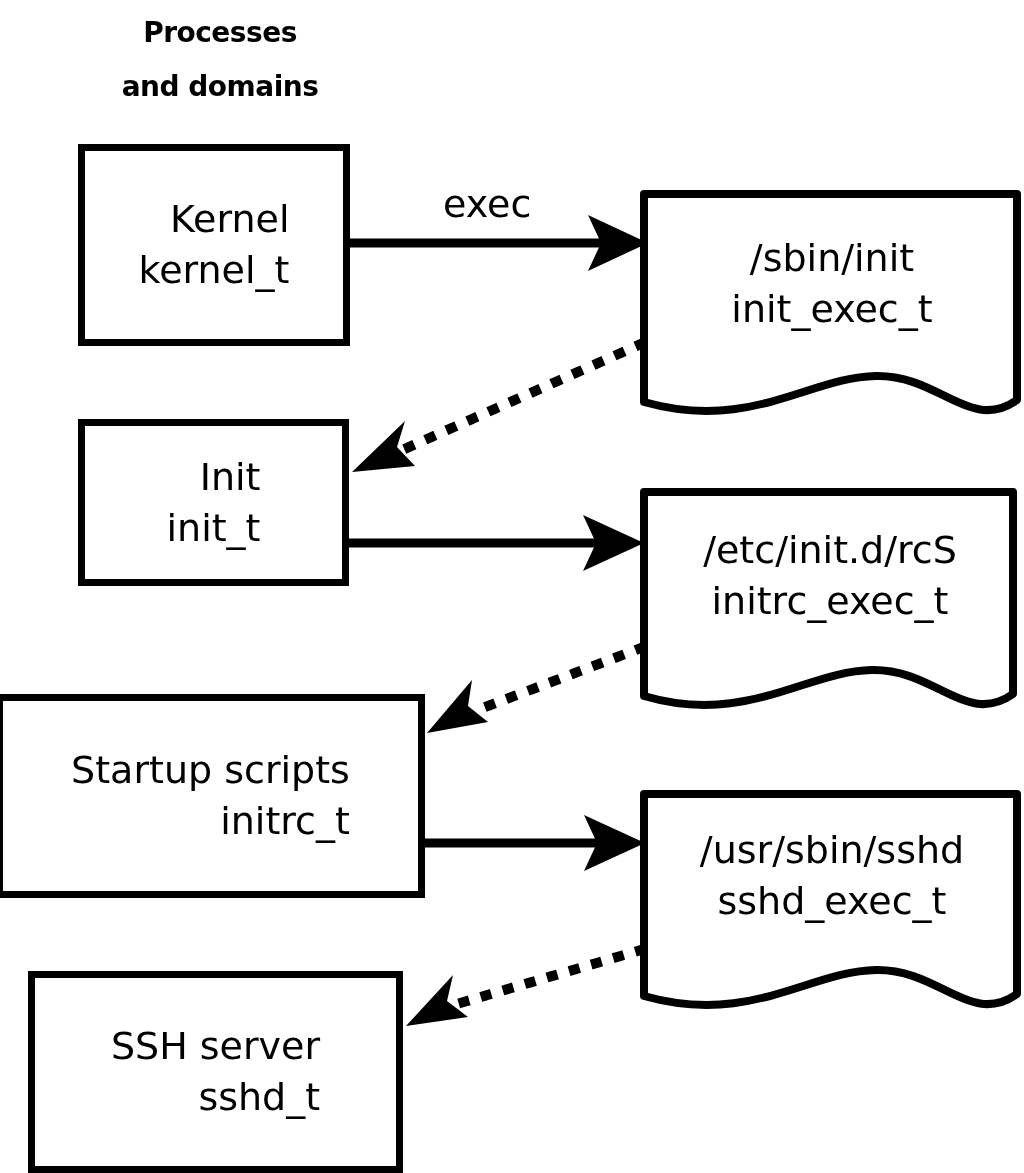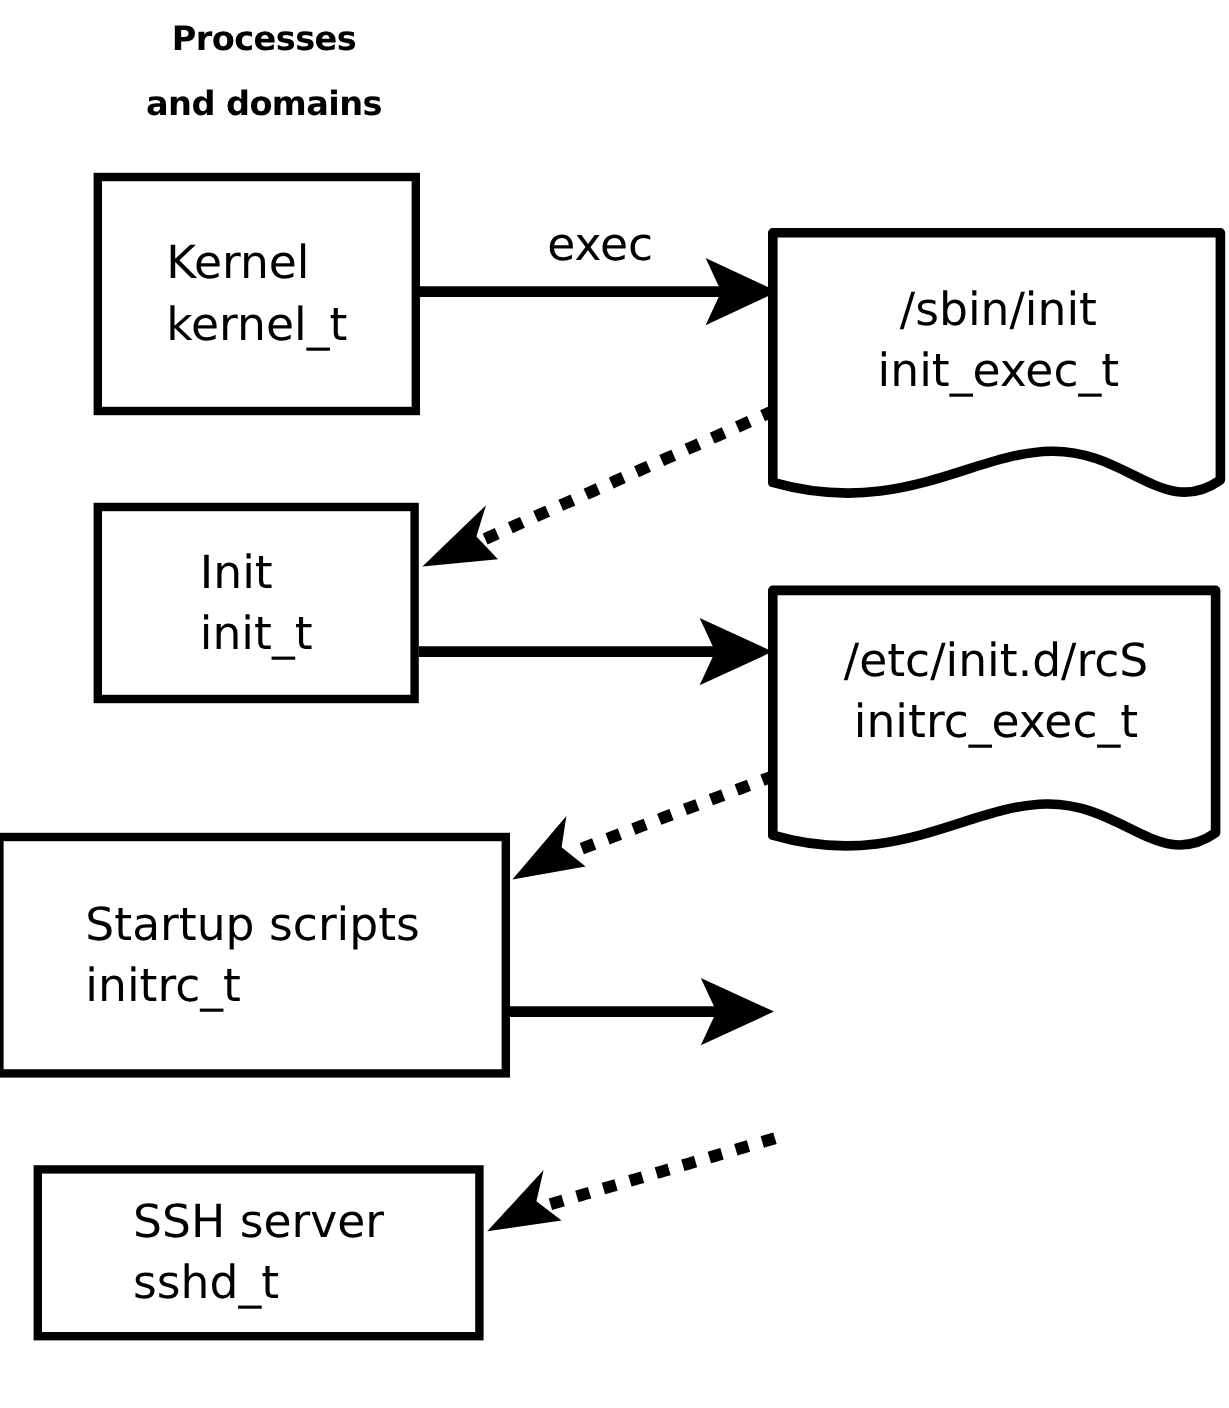--- a/index.html
+++ b/index.html
@@ -33,21 +33,21 @@
     box-sizing: border-box;
     border: 7px solid #000000;
     background: #ffffff;
     display: flex;
     flex-direction: column;
     align-items: center;
     justify-content: center;
     color: #000000;
     font-size: 38px;
     line-height: 51px;
-    text-align: left;
+    text-align: right;
     white-space: pre-line;
   }
 
   .doc-shape {
     position: absolute;
   }
   .doc-shape svg {
     display: block;
     position: absolute;
     left: 0;
@@ -92,39 +92,46 @@
 
   <div class="proc-box" style="left:78px; top:144px; width:272px; height:202px;">Kernel
 kernel_t</div>
 
   <div class="proc-box" style="left:78px; top:419px; width:271px; height:167px;">Init
 init_t</div>
 
   <div class="proc-box" style="left:-4px; top:694px; width:429px; height:204px;">Startup scripts
 initrc_t</div>
 
-  <div class="proc-box" style="left:28px; top:971px; width:375px; height:146px;">SSH server
+  <div class="proc-box" style="left:28px; top:971px; width:375px; height:202px;">SSH server
 sshd_t</div>
 
   <div class="doc-shape" style="left:640px; top:190px; width:384px; height:245px;">
     <svg width="384" height="245" viewBox="0 0 384 245">
       <path d="M 4 4 L 377 4 L 377 210 C 330 243 300 185 236 186 C 170 187 110 242 4 212 Z" fill="#ffffff" stroke="#000000" stroke-width="8" stroke-linejoin="round" stroke-linecap="round"></path>
     </svg>
     <div class="doc-label" style="top:43px;">/sbin/init
 init_exec_t</div>
   </div>
 
   <div class="doc-shape" style="left:640px; top:488px; width:380px; height:240px;">
     <svg width="380" height="240" viewBox="0 0 380 240">
       <path d="M 4 4 L 373 4 L 373 206 C 326 239 296 181 232 182 C 166 183 106 238 4 208 Z" fill="#ffffff" stroke="#000000" stroke-width="8" stroke-linejoin="round" stroke-linecap="round"></path>
     </svg>
     <div class="doc-label" style="top:37px;">/etc/init.d/rcS
 initrc_exec_t</div>
   </div>
 
+  <div class="doc-shape" style="left:640px; top:790px; width:384px; height:238px;">
+    <svg width="384" height="238" viewBox="0 0 384 238">
+      <path d="M 4 4 L 377 4 L 377 204 C 330 237 300 179 236 180 C 170 181 110 236 4 206 Z" fill="#ffffff" stroke="#000000" stroke-width="8" stroke-linejoin="round" stroke-linecap="round"></path>
+    </svg>
+    <div class="doc-label" style="top:35px;">/usr/sbin/sshd
+sshd_exec_t</div>
+  </div>
 
   <svg class="edge-layer" viewBox="0 0 1024 1173">
 
     <g>
       <line x1="350" y1="243" x2="610" y2="243" stroke="#000000" stroke-width="9"></line>
       <polygon points="648,243 588,215 601,243 588,271" fill="#000000"></polygon>
     </g>
 
     <g>
       <line x1="641" y1="344" x2="400" y2="451" stroke="#000000" stroke-width="10" stroke-dasharray="1 22" stroke-linecap="square"></line>
@@ -145,15 +152,15 @@
       <line x1="424" y1="843" x2="602" y2="843" stroke="#000000" stroke-width="9"></line>
       <polygon points="645,843 584,815 597,843 584,871" fill="#000000"></polygon>
     </g>
 
     <g>
       <line x1="641" y1="950" x2="450" y2="1006" stroke="#000000" stroke-width="10" stroke-dasharray="1 22" stroke-linecap="square"></line>
       <polygon points="406,1026 468,1017 447,1001 453,975" fill="#000000"></polygon>
     </g>
   </svg>
 
-  <div class="edge-label" style="left:456px; top:182px;text-align:center;">exec</div>
+  <div class="edge-label" style="left:443px; top:182px;text-align:center;">exec</div>
 
 </div>
 
 </body></html>

